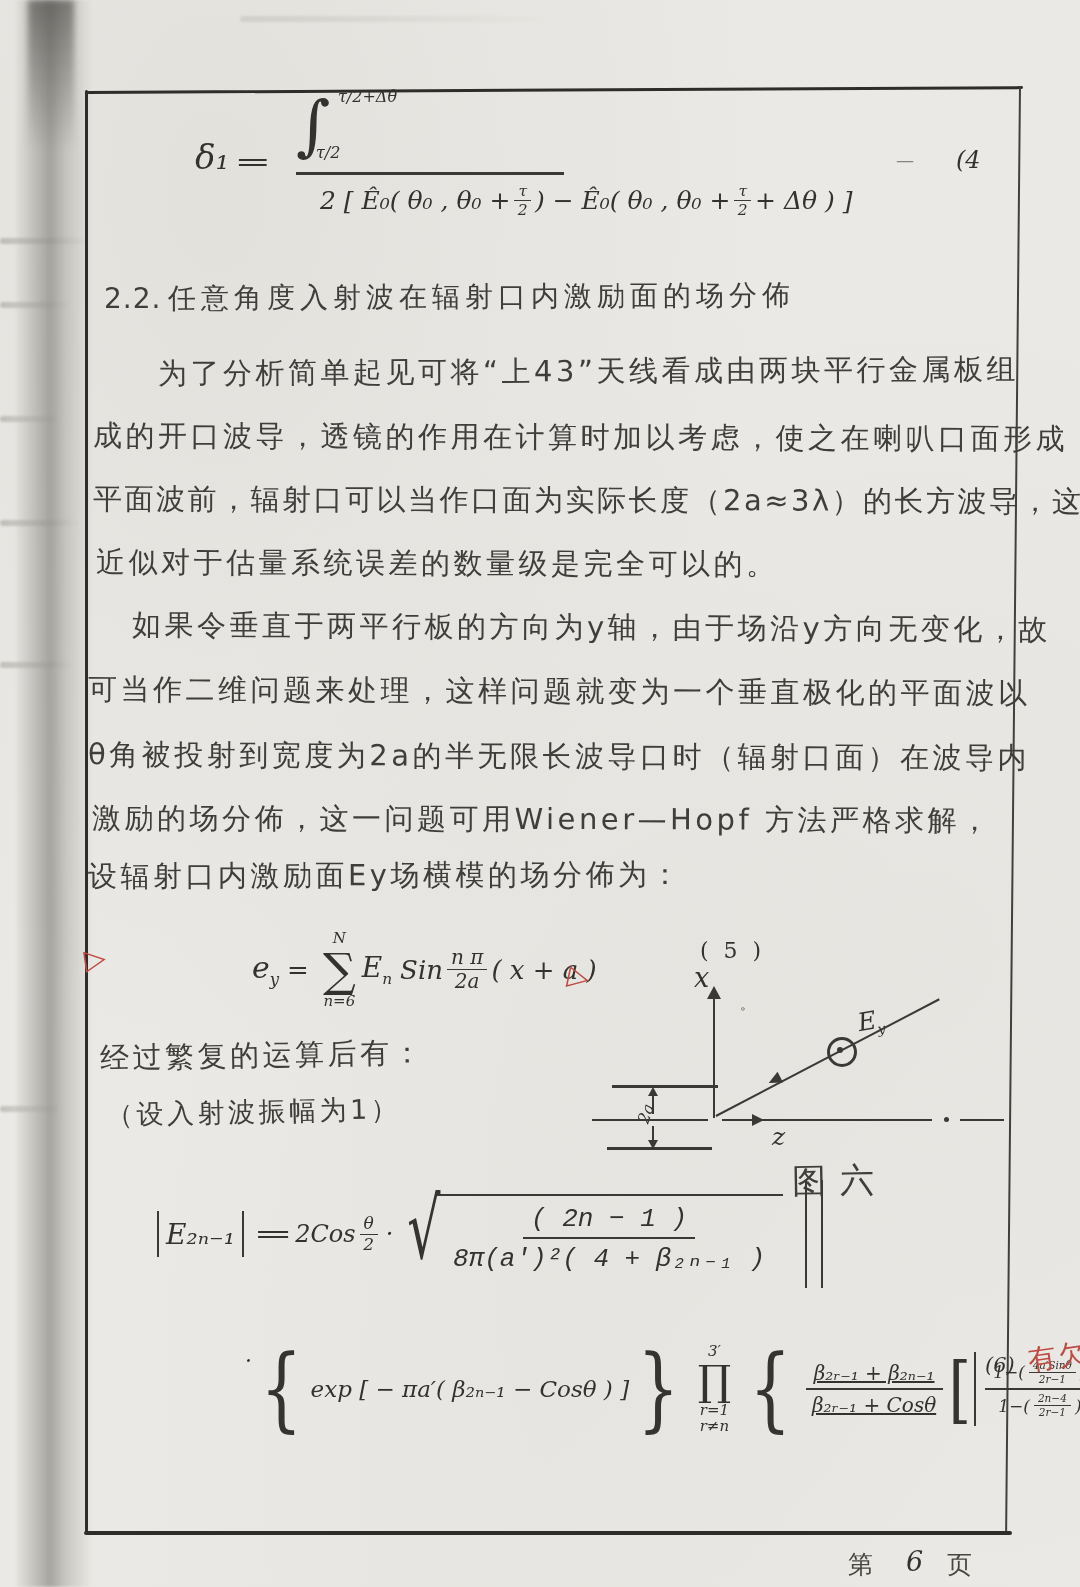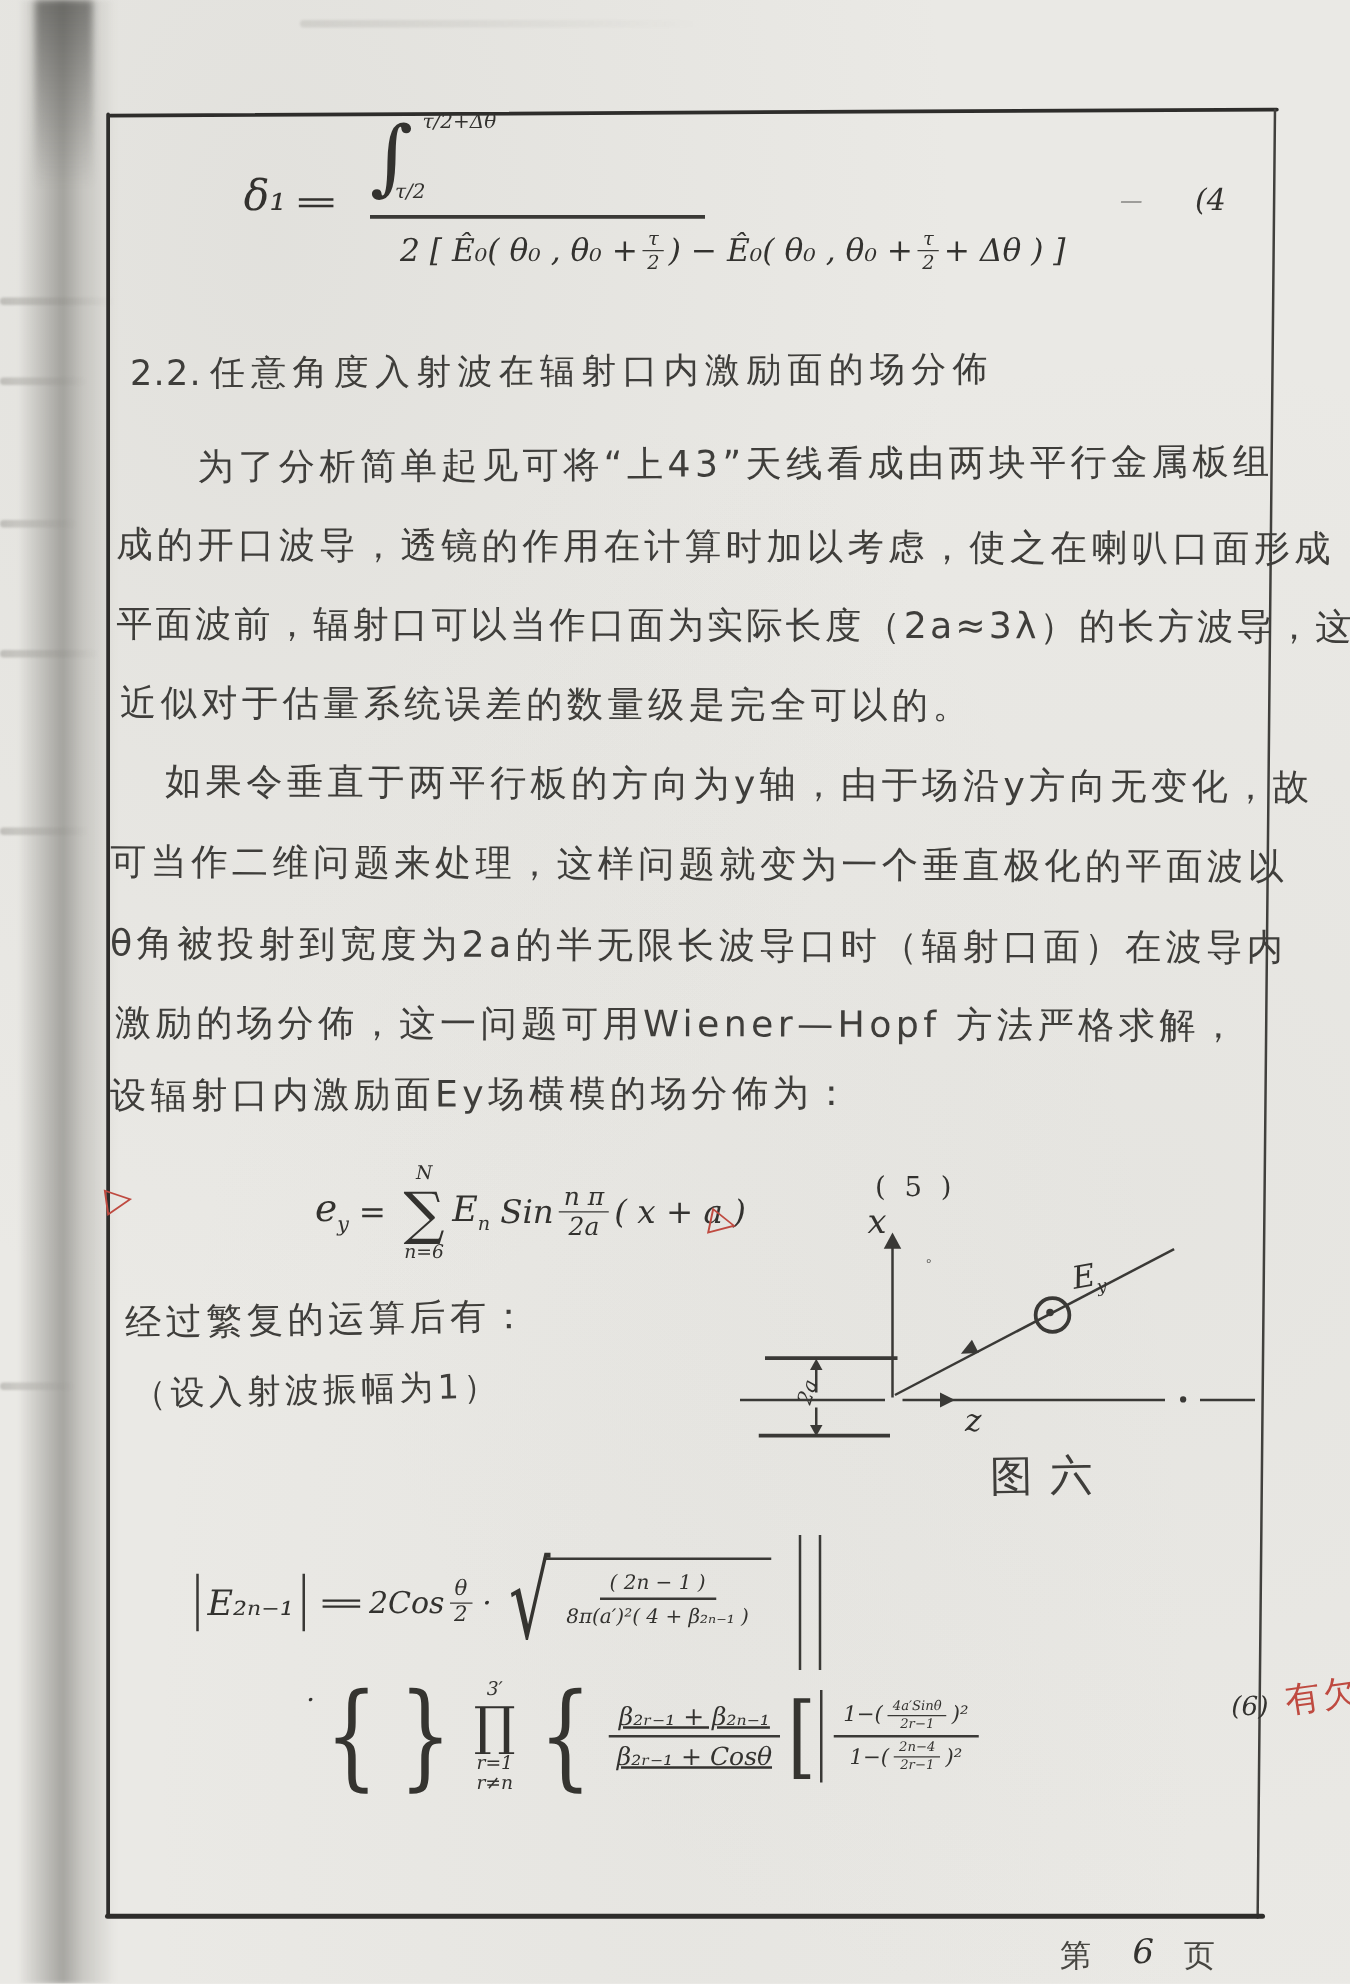--- a/index.html
+++ b/index.html
@@ -148,47 +148,48 @@
 
   <div class="ln" style="left:592px;top:1119px;width:116px;height:2.2px;"></div>
   <div class="ln" style="left:722px;top:1119px;width:210px;height:2.2px;"></div>
   <div class="arr" style="left:752px;top:1114px;border-top:6px solid transparent;border-bottom:6px solid transparent;border-left:12px solid #3a3936;"></div>
   <div class="abs" style="left:944px;top:1117px;width:5px;height:5px;background:#3a3936;border-radius:50%;"></div>
   <div class="ln" style="left:960px;top:1119px;width:44px;height:2.2px;"></div>
   <span class="abs mt" style="left:772px;top:1122px;font-size:25px;">z</span>
 
   <span class="hw" style="left:792px;top:1158px;font-size:34px;letter-spacing:14px;transform:rotate(-1deg);">图六</span>
 
-  <div class="mrow mt" style="left:150px;top:1228px;height:108px;font-size:24px;">
+  <div class="mrow mt" style="left:150px;top:1180px;height:108px;font-size:24px;">
     <span class="vbar" style="height:46px;align-self:center;"></span>
     <span style="font-size:28px;">E₂ₙ₋₁</span>
     <span class="vbar" style="height:46px;align-self:center;"></span>
     <span style="margin:0 12px;transform:scaleX(2);">=</span>
     <span>2Cos</span>
     <span class="sf" style="font-size:17px;">
         <span class="fn">θ</span>
         <span class="fd">2</span>
       </span>
     <span style="margin:0 4px;">·</span>
     <span class="rad">
       <span class="rsign">√</span>
       <span class="rbody">
-        <span class="frac" style="font-size:16px;">
+        <span class="frac" style="font-size:26px;font-family:Liberation Mono, monospace;">
           <span class="fn">( 2n − 1 )</span>
           <span class="fd">8π(a′)²( 4 + β₂ₙ₋₁ )</span>
         </span>
       </span>
     </span>
     <span class="vbar" style="margin-left:22px;"></span>
     <span class="vbar"></span>
   </div>
 
   <div class="mrow mt" style="left:245px;top:1330px;height:118px;font-size:22px;">
     <span style="align-self:flex-start;margin-top:18px;">·</span>
     <span class="brace">{</span>
+    <span style="font-size:23px;">exp [ − πa′( β₂ₙ₋₁ − Cosθ ) ]</span>
     <span class="brace">}</span>
     <span class="bigop" style="margin:0 10px;">
       <span class="lim">3′</span>
       <span class="sym" style="font-size:42px;">∏</span>
       <span class="lim">r=1</span>
       <span class="lim">r≠n</span>
     </span>
     <span class="brace">{</span>
     <span class="frac" style="font-size:20px;text-decoration:underline;">
       <span class="fn">β₂ᵣ₋₁ + β₂ₙ₋₁</span>

